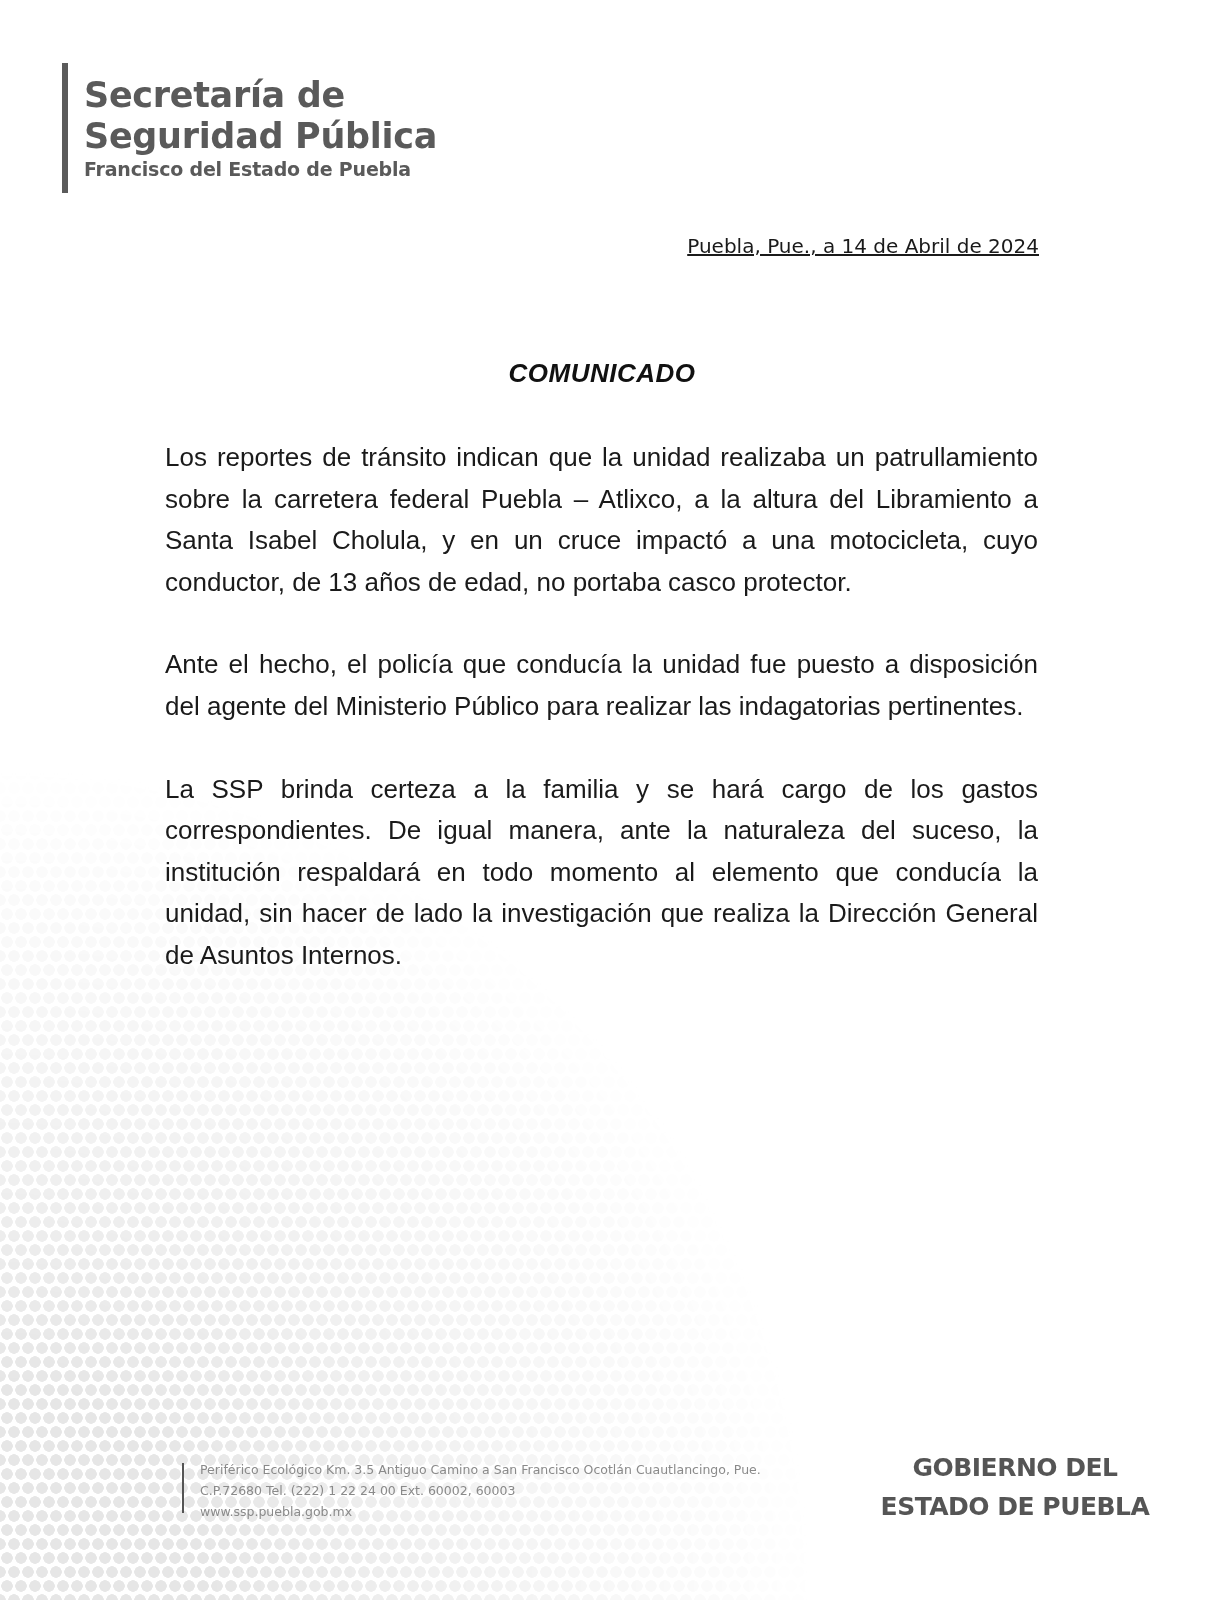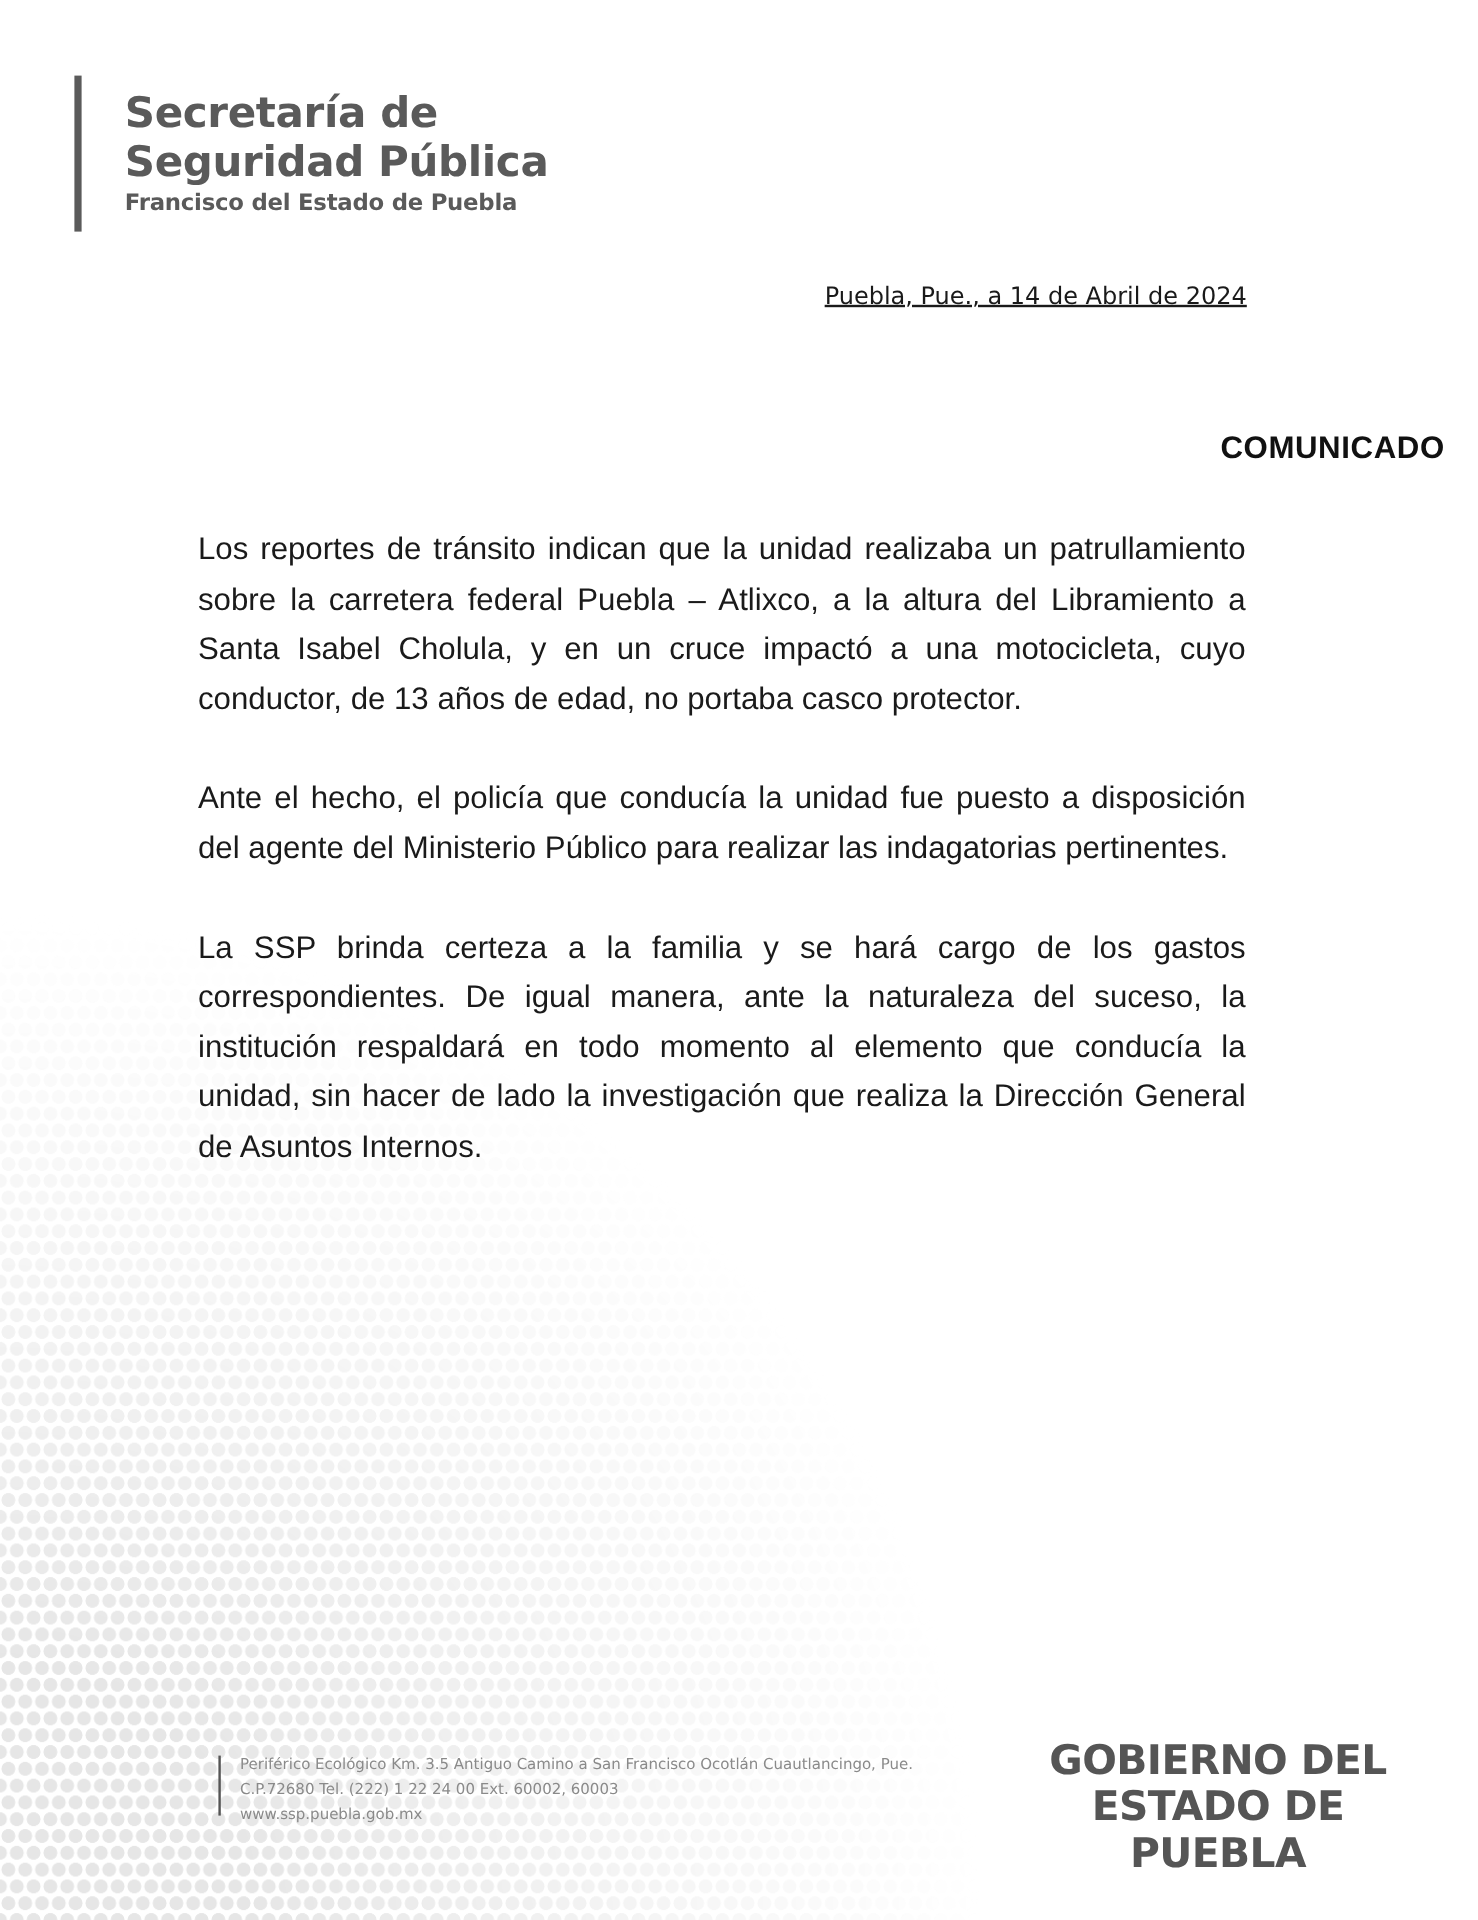--- a/index.html
+++ b/index.html
@@ -16,38 +16,38 @@
         radial-gradient(circle, #e6e6e6 0 5.5px, transparent 6px),
         radial-gradient(circle, #e6e6e6 0 5.5px, transparent 6px);
       background-size: 14px 28px, 14px 28px;
       background-position: 0 0, 7px 14px;
       -webkit-mask-image: radial-gradient(ellipse 820px 840px at 0% 100%, rgba(0,0,0,1) 25%, rgba(0,0,0,0.35) 70%, rgba(0,0,0,0) 100%);
       mask-image: radial-gradient(ellipse 820px 840px at 0% 100%, rgba(0,0,0,1) 25%, rgba(0,0,0,0.35) 70%, rgba(0,0,0,0) 100%);
       z-index: 0;
     }
     .logo {
       position: absolute; left: 62px; top: 63px; height: 130px;
-      border-left: 6px solid #5b5b5b; padding-left: 36px; z-index: 1;
+      border-left: 6px solid #5b5b5b; padding-left: 16px; z-index: 1;
     }
     .logo .l1, .logo .l2 {
       font-family: "DejaVu Sans", sans-serif; font-weight: bold;
       font-size: 35px; line-height: 41px; color: #5a5a5a; letter-spacing: -0.3px;
     }
     .logo .l1 { margin-top: 12px; }
     .logo .l3 {
       font-family: "DejaVu Sans", sans-serif; font-weight: bold;
       font-size: 19px; line-height: 24px; color: #5a5a5a; letter-spacing: -0.2px;
     }
     .date {
       position: absolute; right: 193px; top: 234px; font-size: 20px; color: #1a1a1a; z-index: 1; text-decoration: underline;
     }
     .heading {
-      position: absolute; left: 0; width: 1204px; top: 358px; text-align: right;
+      position: absolute; left: 0; width: 1204px; top: 358px; text-align: center;
       font-family: "Liberation Sans", sans-serif; font-weight: bold; font-size: 26px;
-      letter-spacing: 0.5px; color: #111; z-index: 1;
+      letter-spacing: 0.5px; color: #111; z-index: 1; font-style: italic;
     }
     .body {
       position: absolute; left: 165px; width: 873px; top: 437px; z-index: 1;
     }
     .body p {
       margin: 0 0 41px 0; font-family: "Liberation Sans", sans-serif;
       font-size: 26px; line-height: 41.6px; text-align: justify; color: #1a1a1a;
     }
     .footer-address {
       position: absolute; left: 182px; top: 1463px; z-index: 1;
@@ -55,21 +55,21 @@
     }
     .footer-address .line {
       font-family: "DejaVu Sans", sans-serif; font-size: 12.5px; line-height: 21px; color: #8a8a8a;
       white-space: nowrap; margin-top: -4px;
     }
     .footer-address .line + .line { margin-top: 0; }
     .footer-brand {
       position: absolute; left: 860px; width: 310px; top: 1448px; text-align: center; z-index: 1;
     }
     .footer-brand .b {
-      font-family: "DejaVu Sans", sans-serif; font-weight: bold; font-size: 34px;
+      font-family: "DejaVu Sans", sans-serif; font-weight: bold; font-size: 25px;
       line-height: 39px; color: #555555; letter-spacing: -0.5px;
     }
   </style>
 </head>
 <body>
 
 <div class="halftone"></div>
 
 <div class="logo">
   <div class="l1">Secretaría de</div>

